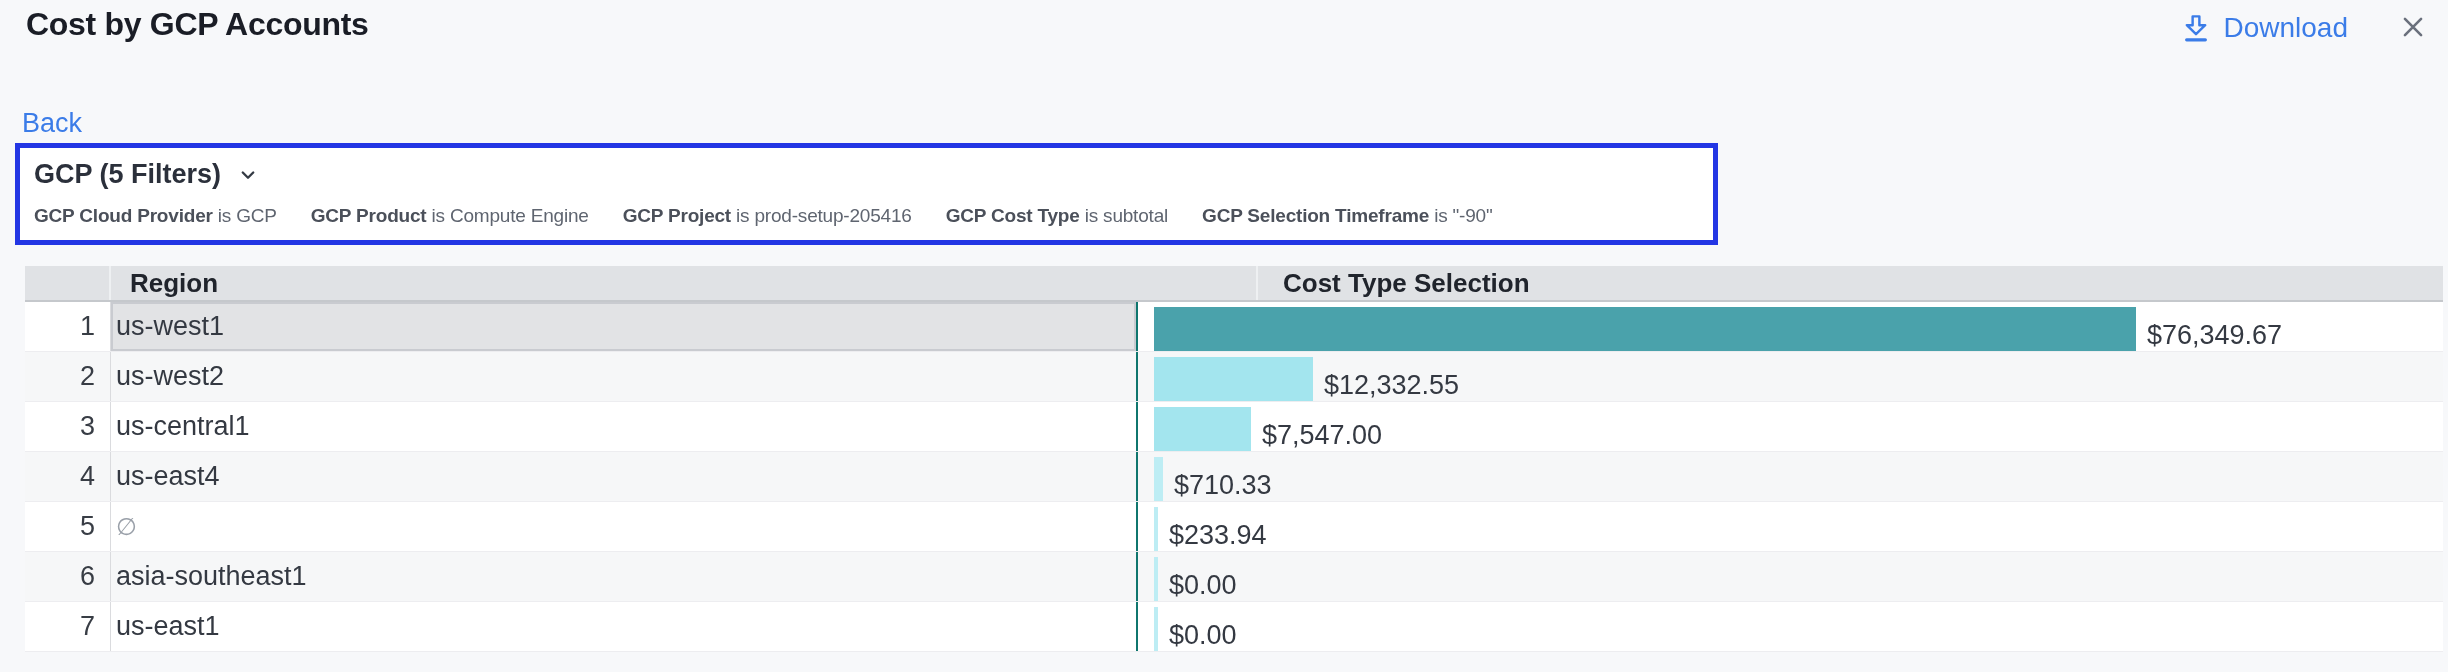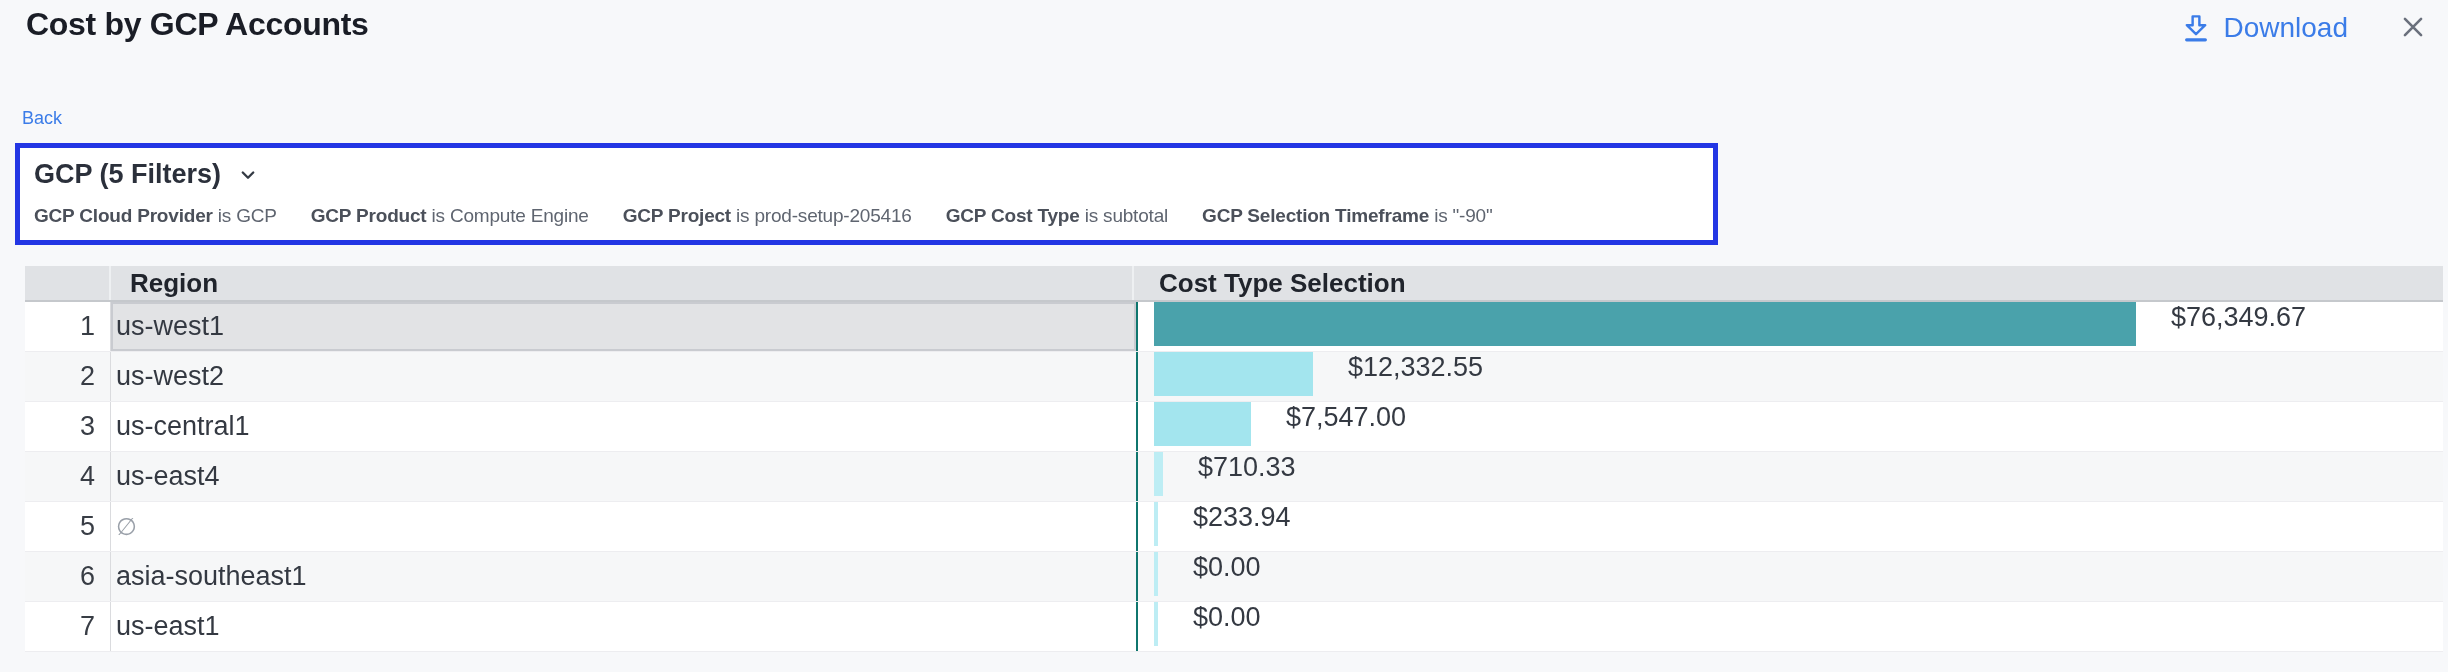--- a/index.html
+++ b/index.html
@@ -14,43 +14,43 @@
   *{margin:0;padding:0;}
   html,body{width:2448px;height:672px;}
   body{font-family:"Liberation Sans","DejaVu Sans",sans-serif;background:var(--page-bg);}
   .page{position:relative;width:2448px;height:672px;background:var(--page-bg);overflow:hidden;}
 
   .title{position:absolute;left:26px;top:6px;font-size:32px;font-weight:700;letter-spacing:-0.3px;color:var(--title-text);}
   .actions{position:absolute;top:12px;right:20px;display:flex;align-items:flex-start;gap:50px;}
   .download{display:flex;align-items:center;gap:12px;font-size:28px;color:var(--link-blue);text-decoration:none;cursor:pointer;}
   .close-btn{background:none;border:0;display:flex;color:var(--close-icon);cursor:pointer;}
 
-  .back{position:absolute;left:22px;top:108px;font-size:18px;color:var(--link-blue);text-decoration:none;cursor:pointer;}
+  .back{position:absolute;left:22px;top:108px;font-size:27px;color:var(--link-blue);text-decoration:none;cursor:pointer;}
 
   .filter-box{position:absolute;left:15px;top:143px;width:1703px;height:102px;box-sizing:border-box;
     background:var(--panel-bg);border:5px solid var(--focus-border-blue);padding:11px 14px;overflow:hidden;}
   .filter-summary{display:inline-flex;align-items:center;gap:16px;font-size:27px;font-weight:700;color:#2b303b;cursor:pointer;}
   .filter-row{margin-top:15px;display:flex;gap:34px;font-size:19px;letter-spacing:-0.2px;color:var(--filter-value-text);white-space:nowrap;}
   .filter-item .f-field{font-weight:700;color:var(--filter-field-text);}
 
   .table{position:absolute;left:25px;top:266px;width:2418px;font-size:27px;color:var(--cell-text);}
   .thead{display:flex;align-items:stretch;height:36px;background:var(--table-header-bg);
     border-bottom:2px solid #c5c8cc;box-sizing:border-box;font-weight:700;font-size:26px;color:var(--table-header-text);}
   .h-num{width:86px;border-right:2px solid #eef0f2;box-sizing:border-box;}
-  .h-region{width:1023px;display:flex;align-items:center;padding-left:19px;border-right:2px solid #eef0f2;box-sizing:border-box;}
+  .h-region{width:1147px;display:flex;align-items:center;padding-left:19px;border-right:2px solid #eef0f2;box-sizing:border-box;}
   .h-cost{flex:1;display:flex;align-items:center;padding-left:25px;}
 
   .trow{display:flex;height:50px;background:#fff;border-bottom:1px solid var(--row-border);box-sizing:border-box;}
   .trow.stripe{background:var(--row-stripe);}
   .c-num{width:86px;display:flex;align-items:center;justify-content:flex-end;padding-right:15px;
     box-sizing:border-box;border-right:1px solid var(--number-divider);color:#383d45;}
   .c-region{width:1027px;display:flex;align-items:center;padding-left:5px;box-sizing:border-box;border-right:2px solid #0f766e;}
   .c-region.selected{background:var(--selected-cell-bg);box-shadow:inset 0 0 0 2px var(--selected-cell-border);}
   .c-region.null-region{color:var(--null-text);font-size:24px;}
-  .c-cost{flex:1;display:flex;align-items:flex-start;padding-left:16px;box-sizing:border-box;gap:24px;}
+  .c-cost{flex:1;display:flex;align-items:flex-end;padding-left:16px;box-sizing:border-box;}
   .bar{height:44px;flex:0 0 auto;}
   .val{margin-left:11px;}
 </style>
 </head>
 <body>
 
 <div class="page">
 
   <h1 class="title">Cost by GCP Accounts</h1>
 

